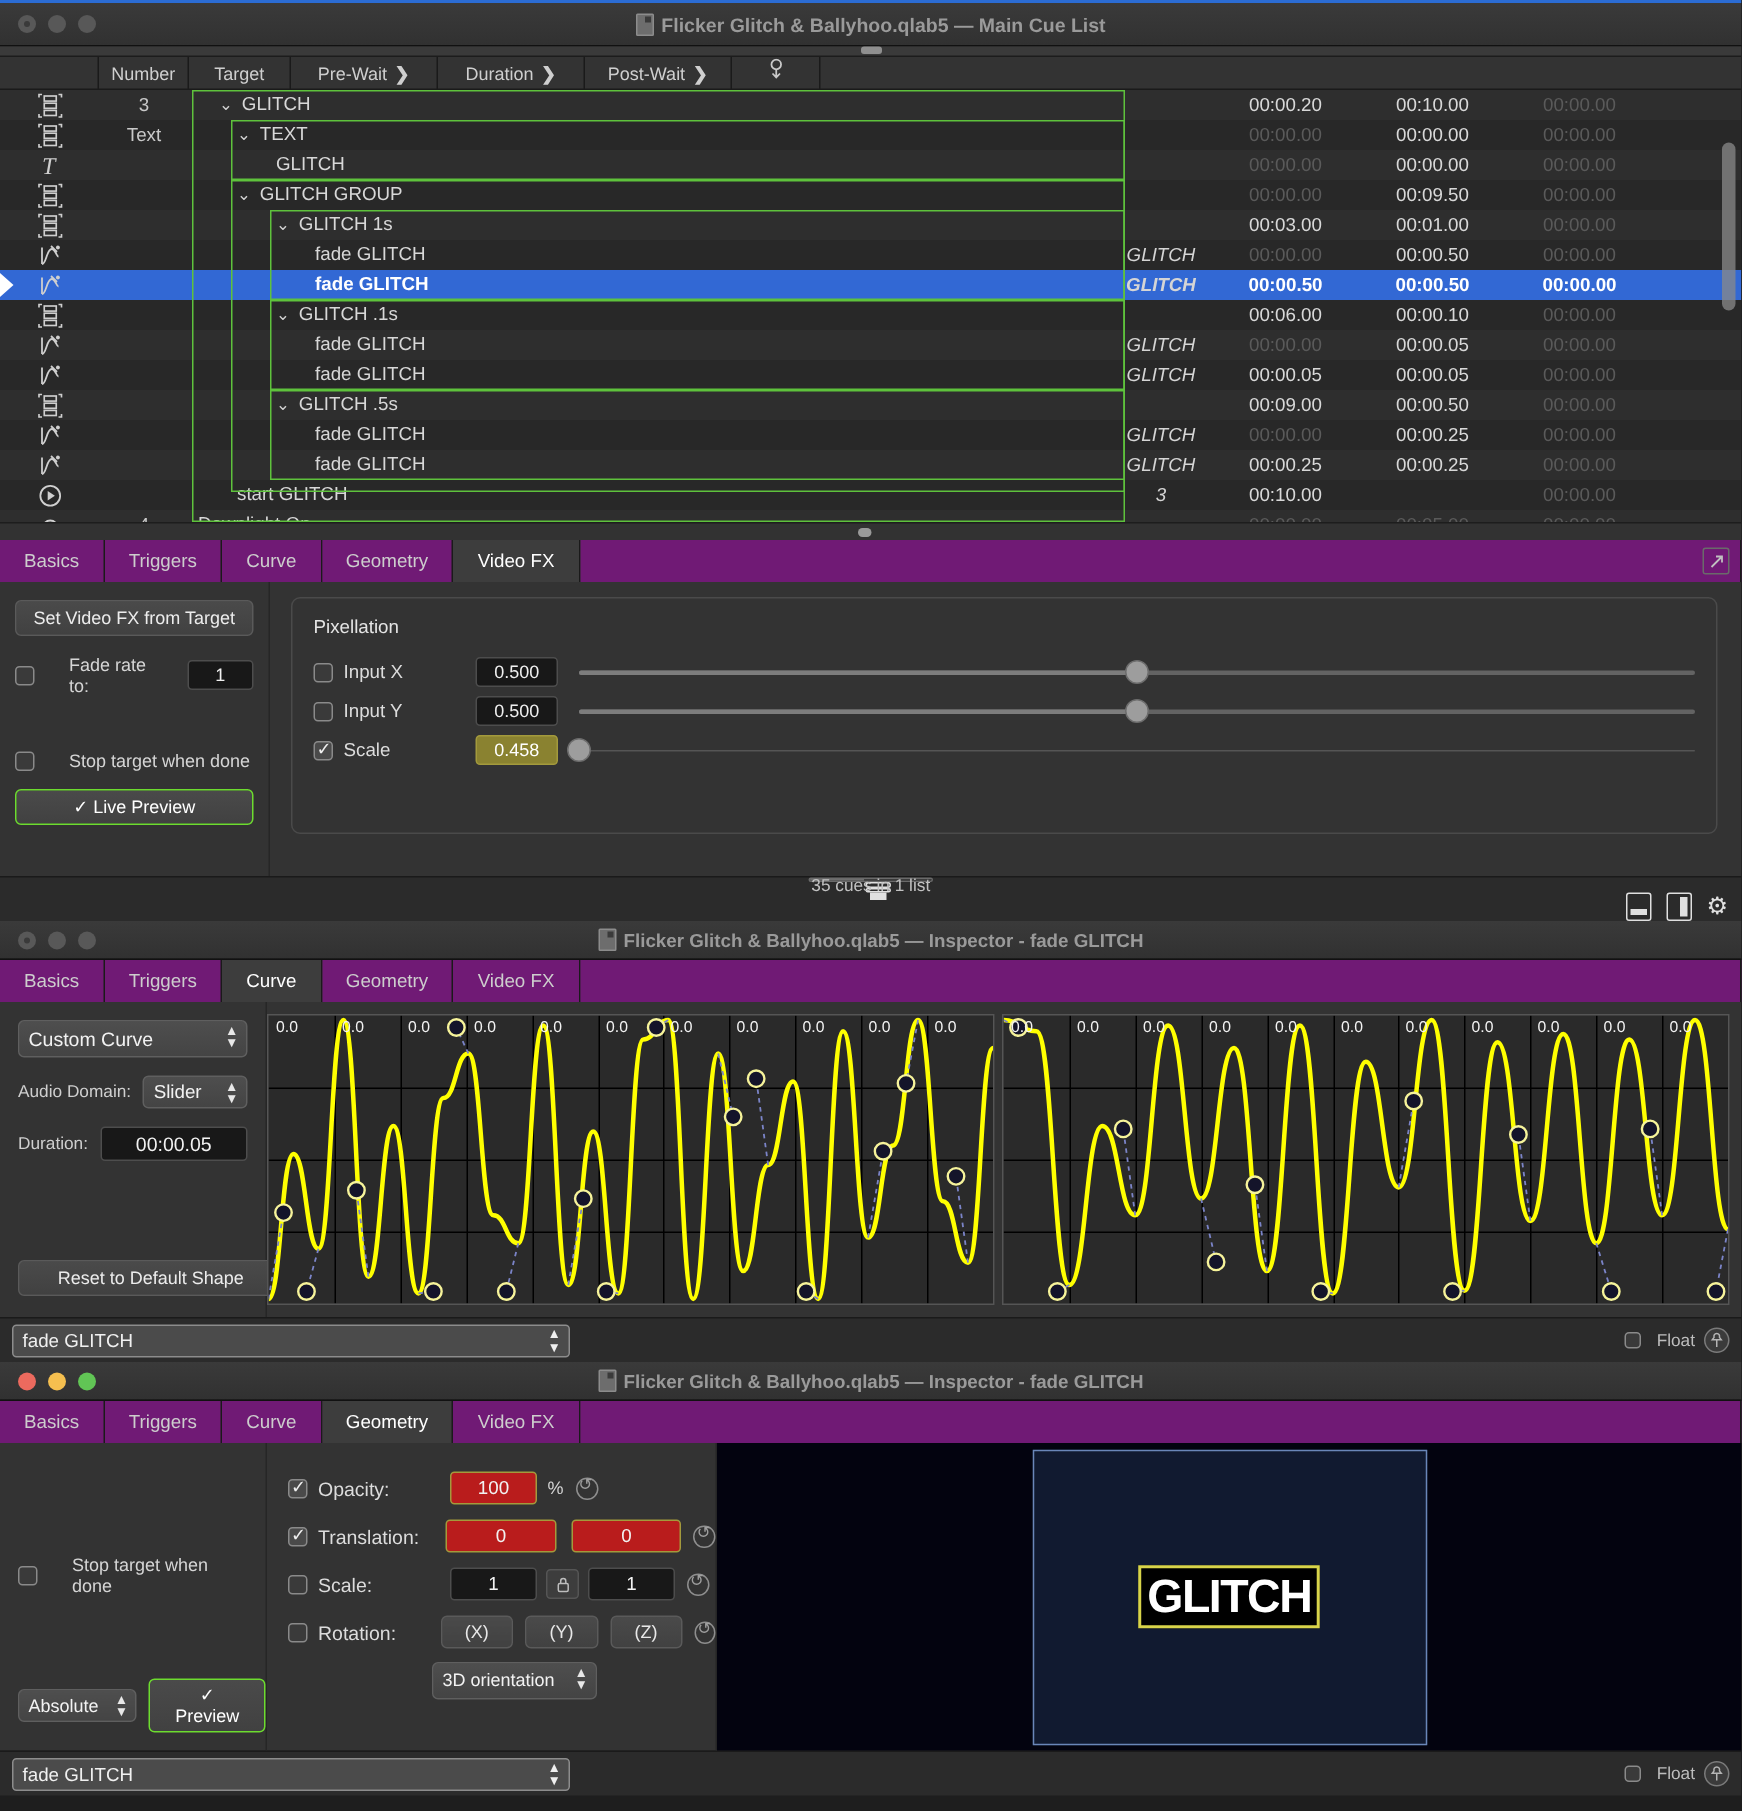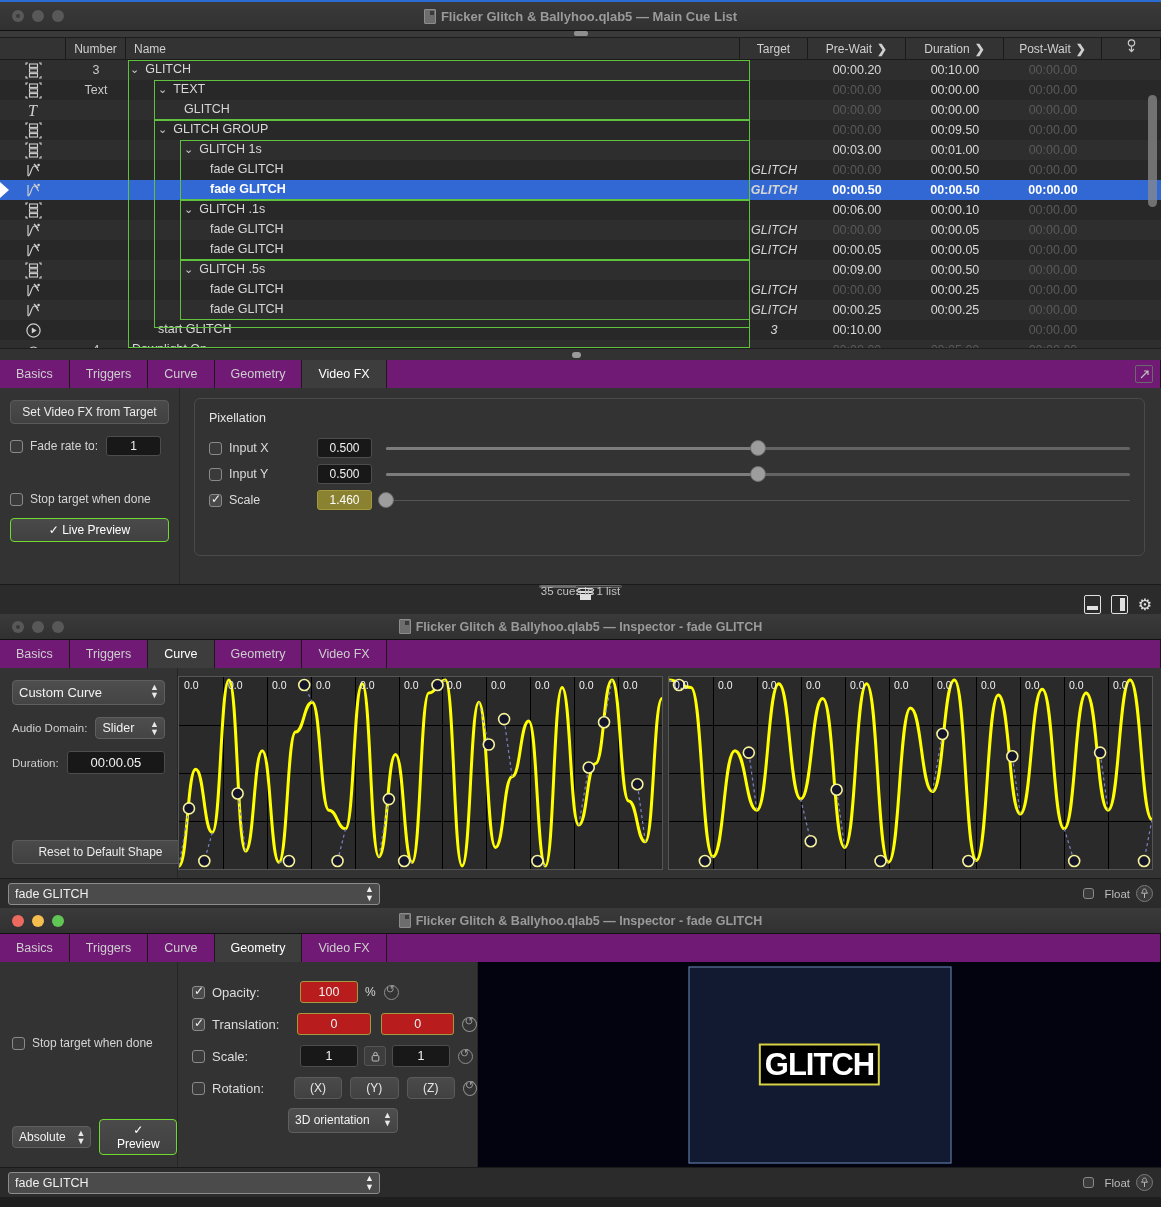--- a/index.html
+++ b/index.html
@@ -111,21 +111,21 @@
 
   
   .fxbody{ display:flex; background:#333; height:196px; }
   .fxleft{ width:180px; border-right:1px solid #262626; padding:12px 10px 0 10px;}
   .btn{
     background:linear-gradient(#4a4a4a,#414141); border:1px solid #5a5a5a;
     border-radius:4px; color:#ececec; font-size:12px; padding:4px 8px;
     text-align:center; display:block; width:100%;
   }
   .btn.green{ border-color:#6ddc2f; color:#fff; }
-  .rowline{ display:flex; align-items:center; margin-top:12px; font-size:12px; color:#d5d5d5;}
+  .rowline{ display:flex; align-items:center; margin-top:12px; font-size:12px; color:#d5d5d5;gap:16px;}
   .cbx{
     width:13px;height:13px;border:1px solid #8a8a8a;border-radius:3px;
     background:#3a3a3a; margin-right:7px; flex:none; position:relative;
   }
   .cbx.on{ background:#4a4a4a; }
   .cbx.on::after{
     content:"✓"; position:absolute; left:1px; top:-3px; font-size:12px; color:#f0f0f0;
   }
   .numfield{
     background:#181818; border:1px solid #4d4d4d; border-radius:3px;
@@ -265,21 +265,20 @@
   </div>
 
   <div class="cuelist-wrap">
     <div style="height:7px;background:#3a3a3a;position:relative;border-bottom:1px solid #1c1c1c;">
       <span class="grabber"></span>
     </div>
 
     <div class="colhead">
       <div class="ch-icon"></div>
       <div class="ch-num">Number</div>
-      <div class="ch-name">Name</div>
       <div class="ch-target">Target</div>
       <div class="ch-pre"><span>Pre-Wait</span><span class="arrowglyph">❯</span></div>
       <div class="ch-dur"><span>Duration</span><span class="arrowglyph">❯</span></div>
       <div class="ch-post"><span>Post-Wait</span><span class="arrowglyph">❯</span></div>
       <div class="ch-last">
         <svg width="11" height="14" viewBox="0 0 11 14">
             <circle cx="5.5" cy="4" r="3.2" fill="none" stroke="#c9c9c9" stroke-width="1.2"></circle>
             <path d="M5.5 7.2 L5.5 12 M3 10 L5.5 12.6 L8 10" fill="none" stroke="#c9c9c9" stroke-width="1.2"></path>
           </svg>
       </div>
@@ -292,21 +291,21 @@
       <g stroke="#cfcfcf" fill="none" stroke-width="1.1">
       <rect x="4.5" y="2" width="8" height="3.4"></rect>
                 <rect x="4.5" y="6.8" width="8" height="3.4"></rect>
                 <rect x="4.5" y="11.6" width="8" height="3.4"></rect>
       <path d="M3 1 H1 V3 M3 16 H1 V14 M14 1 H16 V3 M14 16 H16 V14"></path>
               </g>
             </svg>
           </div>
           <div class="c-num">3</div>
           <div class="c-name">
-            <span class="lbl" style="left:4px"><span class="chev">⌄</span><span>GLITCH</span></span>
+            <span class="lbl" style="left:20px"><span class="chev">⌄</span><span>GLITCH</span></span>
           </div>
           <div class="c-target"></div>
           <div class="c-pre ">00:00.20</div>
           <div class="c-dur ">00:10.00</div>
           <div class="c-post dim">00:00.00</div>
           <div class="c-last"></div>
         </div>
         <div class="row even">
           <div class="c-icon">
             <svg width="17" height="17" viewBox="0 0 17 17">
@@ -656,21 +655,21 @@
               <span class="numfield ">0.500</span>
               <span class="slider">
                 <span class="strack "></span>
                 <span class="sfill" style="width:50%"></span>
                 <span class="sknob" style="left:calc(50% - 8px)"></span>
               </span>
             </div>
             <div class="fxrow">
               <span class="cbx on"></span>
               <span class="fxlabel">Scale</span>
-              <span class="numfield olive">1.460</span>
+              <span class="numfield olive">0.458</span>
               <span class="slider">
                 <span class="strack thin"></span>
                 <span class="sknob" style="left:calc(0% - 8px)"></span>
               </span>
             </div>
           </div>
       </div>
     </div>
   </div>
 

